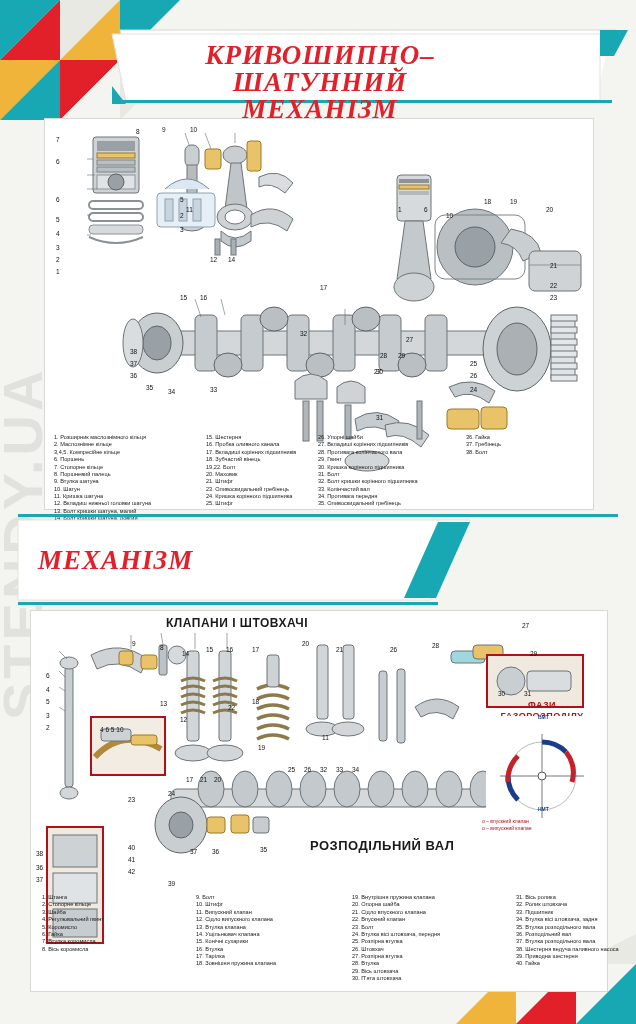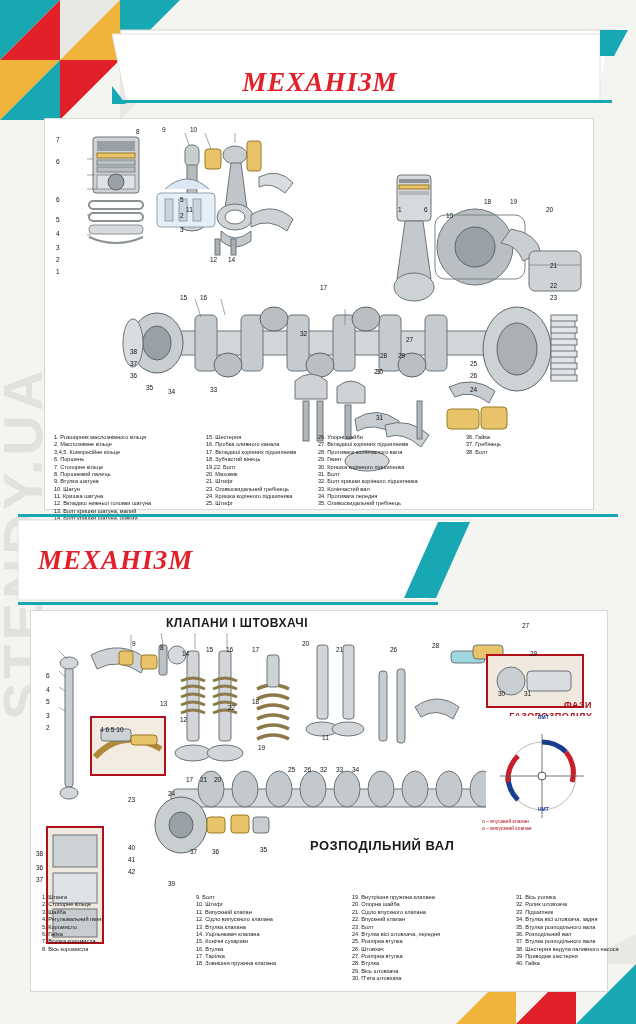--- a/index.html
+++ b/index.html
@@ -57,21 +57,21 @@
   }
   .panel1{left:44px;top:118px;width:548px;height:390px;}
   .panel2{left:30px;top:610px;width:576px;height:380px;}
   
   .sub{
     position:absolute;font-weight:bold;font-size:12px;color:#1a1a1a;
     font-family:"Liberation Sans", sans-serif;letter-spacing:.5px;
   }
   .sub-valves{left:166px;top:616px;}
   .sub-shaft{left:310px;top:838px;font-size:13px;}
-  .sub-phases{left:492px;top:700px;width:100px;text-align:right;font-size:9px;color:#b01019;line-height:1.2;}
+  .sub-phases{left:492px;top:700px;width:100px;text-align:center;font-size:9px;color:#b01019;line-height:1.2;}
   
   .legend{
     position:absolute;
     font-size:5.6px;
     line-height:1.32;
     color:#1b1b1b;
     font-family:"Liberation Sans", sans-serif;
   }
   .legend div{white-space:nowrap;}
   .lg1c1{left:54px;top:434px;width:150px;}
@@ -127,21 +127,21 @@
 
   <svg class="title-band" style="top:28px;" viewBox="0 0 636 78" preserveAspectRatio="none">
     <polygon points="120,2 616,2 596,30 124,30" fill="#ffffff" stroke="#d6d6d2" stroke-width="1"></polygon>
     <polygon points="124,6 610,6 596,74 136,74" fill="#ffffff"></polygon>
     <polygon points="112,6 586,6 600,6 600,74 126,74" fill="#ffffff" stroke="#e2e2de" stroke-width="1"></polygon>
     <polygon points="600,2 628,2 614,28 600,28" fill="#17a8b4"></polygon>
     <polygon points="112,58 126,76 112,76" fill="#17a8b4"></polygon>
     <rect x="112" y="72" width="500" height="3" fill="#17a8b4"></rect>
   </svg>
   <div class="band-title t1">
-    <br>
+    <span>КРИВОШИПНО–ШАТУННИЙ</span><br>
     <span>МЕХАНІЗМ</span>
   </div>
 
   <div class="panel panel1">
     <svg width="546" height="388" viewBox="0 0 546 388">
       <rect x="0" y="0" width="546" height="388" fill="#ffffff"></rect>
 
       <g>
         <rect x="48" y="18" width="46" height="56" rx="3" fill="#cfd3d6" stroke="#6d7478"></rect>
         <rect x="52" y="22" width="38" height="10" fill="#9aa1a6"></rect>

